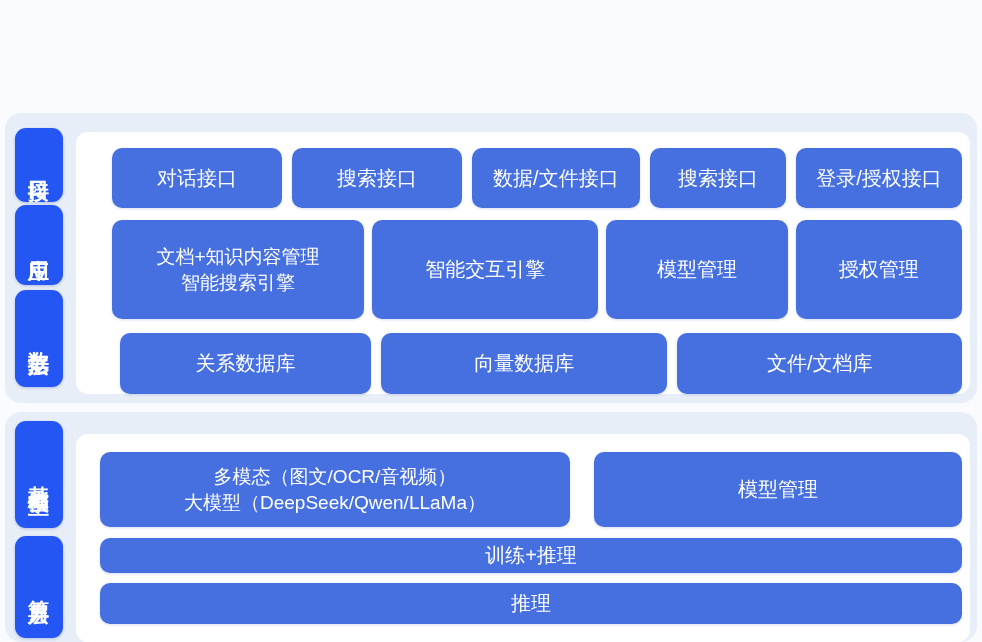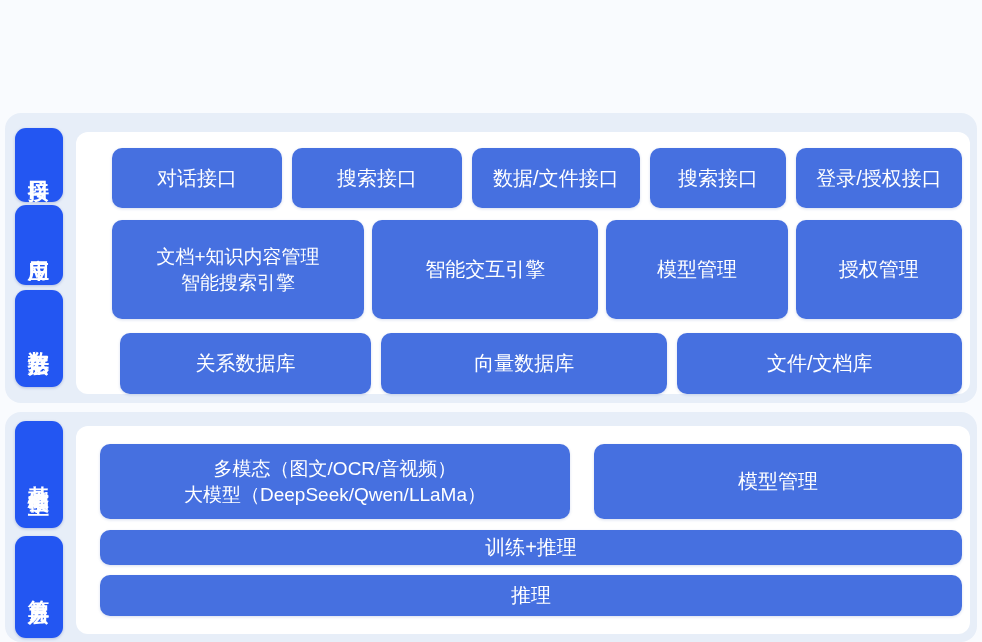--- a/index.html
+++ b/index.html
@@ -26,21 +26,21 @@
   #label-user        { top:6px;   height:88px; }
   #label-interface   { top:15px;  height:74px; }
   #label-application { top:92px;  height:80px; }
   #label-data        { top:177px; height:97px; }
   #label-foundation  { top:9px;   height:107px; }
   #label-compute     { top:124px; height:102px; }
 
   .panel { position:absolute; background:#ffffff; border-radius:12px; }
   #panel-user   { left:71px; top:8px;  width:894px; height:81px;  padding:10px 8px 0 36px; }
   #panel-middle { left:71px; top:19px; width:894px; height:262px; padding:16px 8px 0 36px; }
-  #panel-bottom { left:71px; top:14px; width:894px; height:208px; padding:18px 8px 0 24px; }
+  #panel-bottom { left:71px; top:22px; width:894px; height:208px; padding:18px 8px 0 24px; }
 
   .row { display:flex; }
   .row-1  { height:60px; gap:13px; }
   .row-2a { height:60px; gap:10px; }
   .row-2b { height:99px; gap:8px;  margin-top:12px; }
   .row-2c { height:61px; gap:10px; margin-top:14px;margin-left:8px; }
   .row-3a { height:75px; gap:24px; }
   .row-3b { height:86px; gap:10px; margin-top:11px;flex-direction:column; }
 
   .block {

